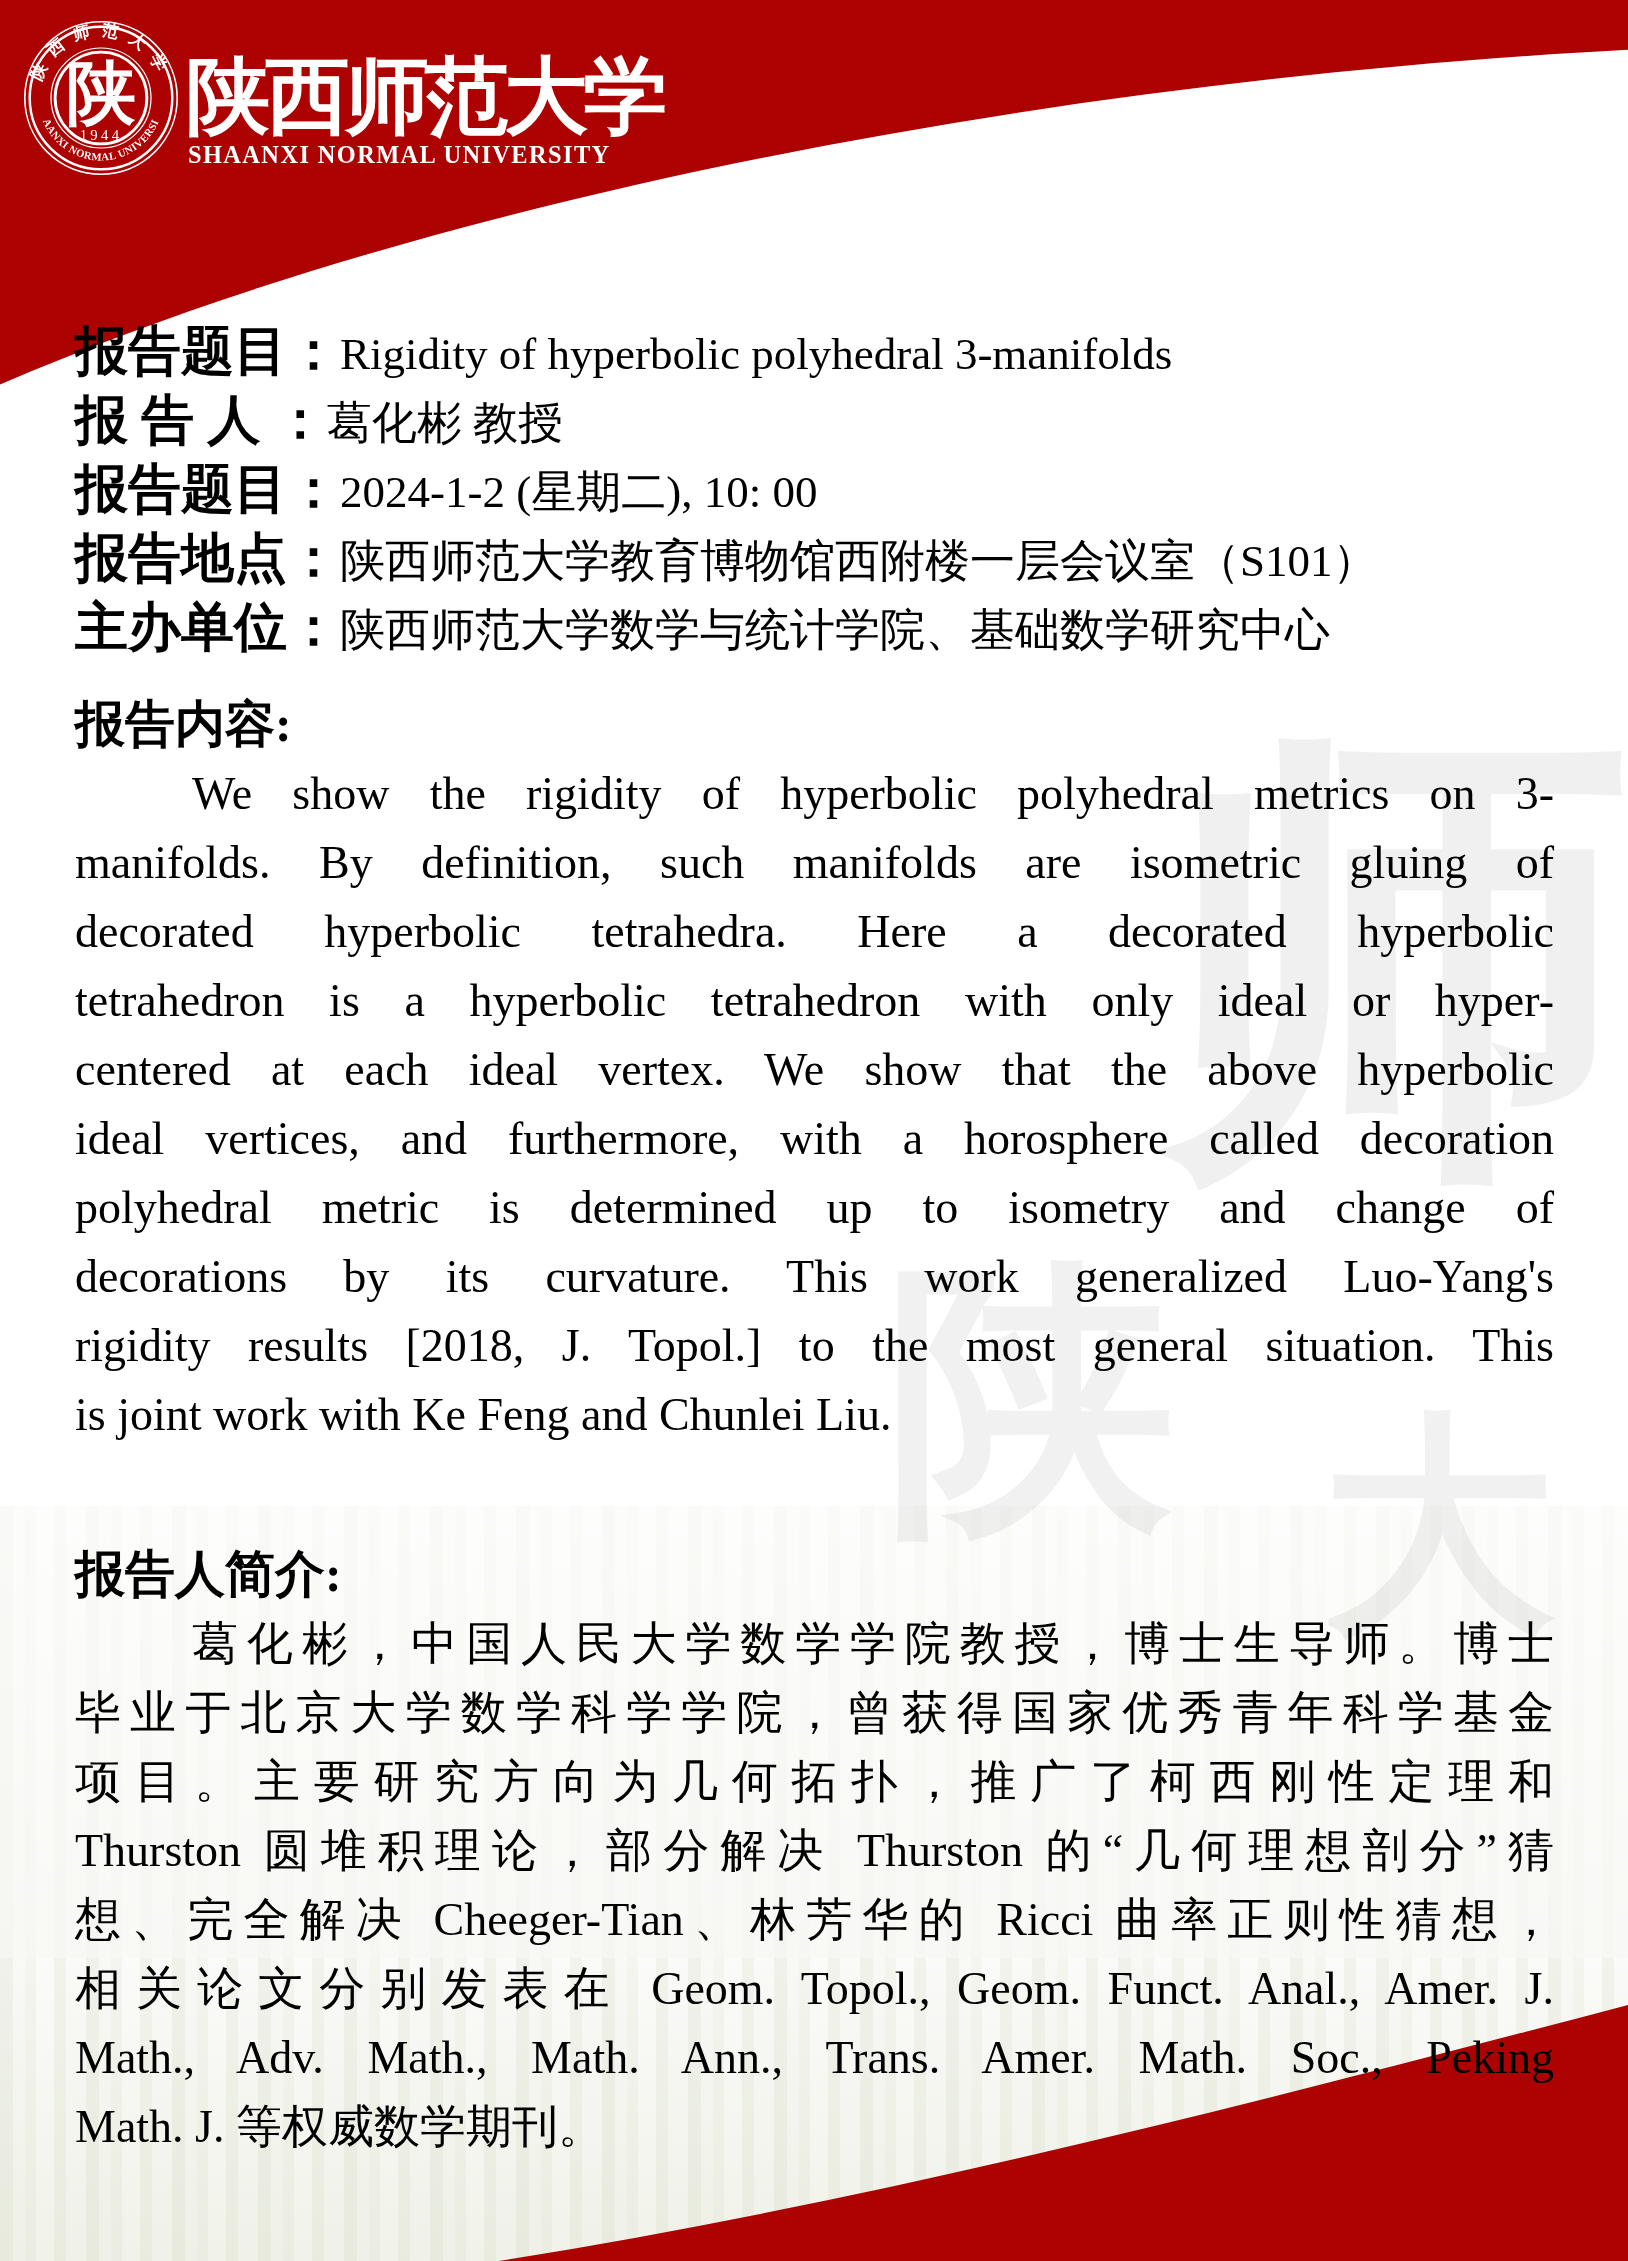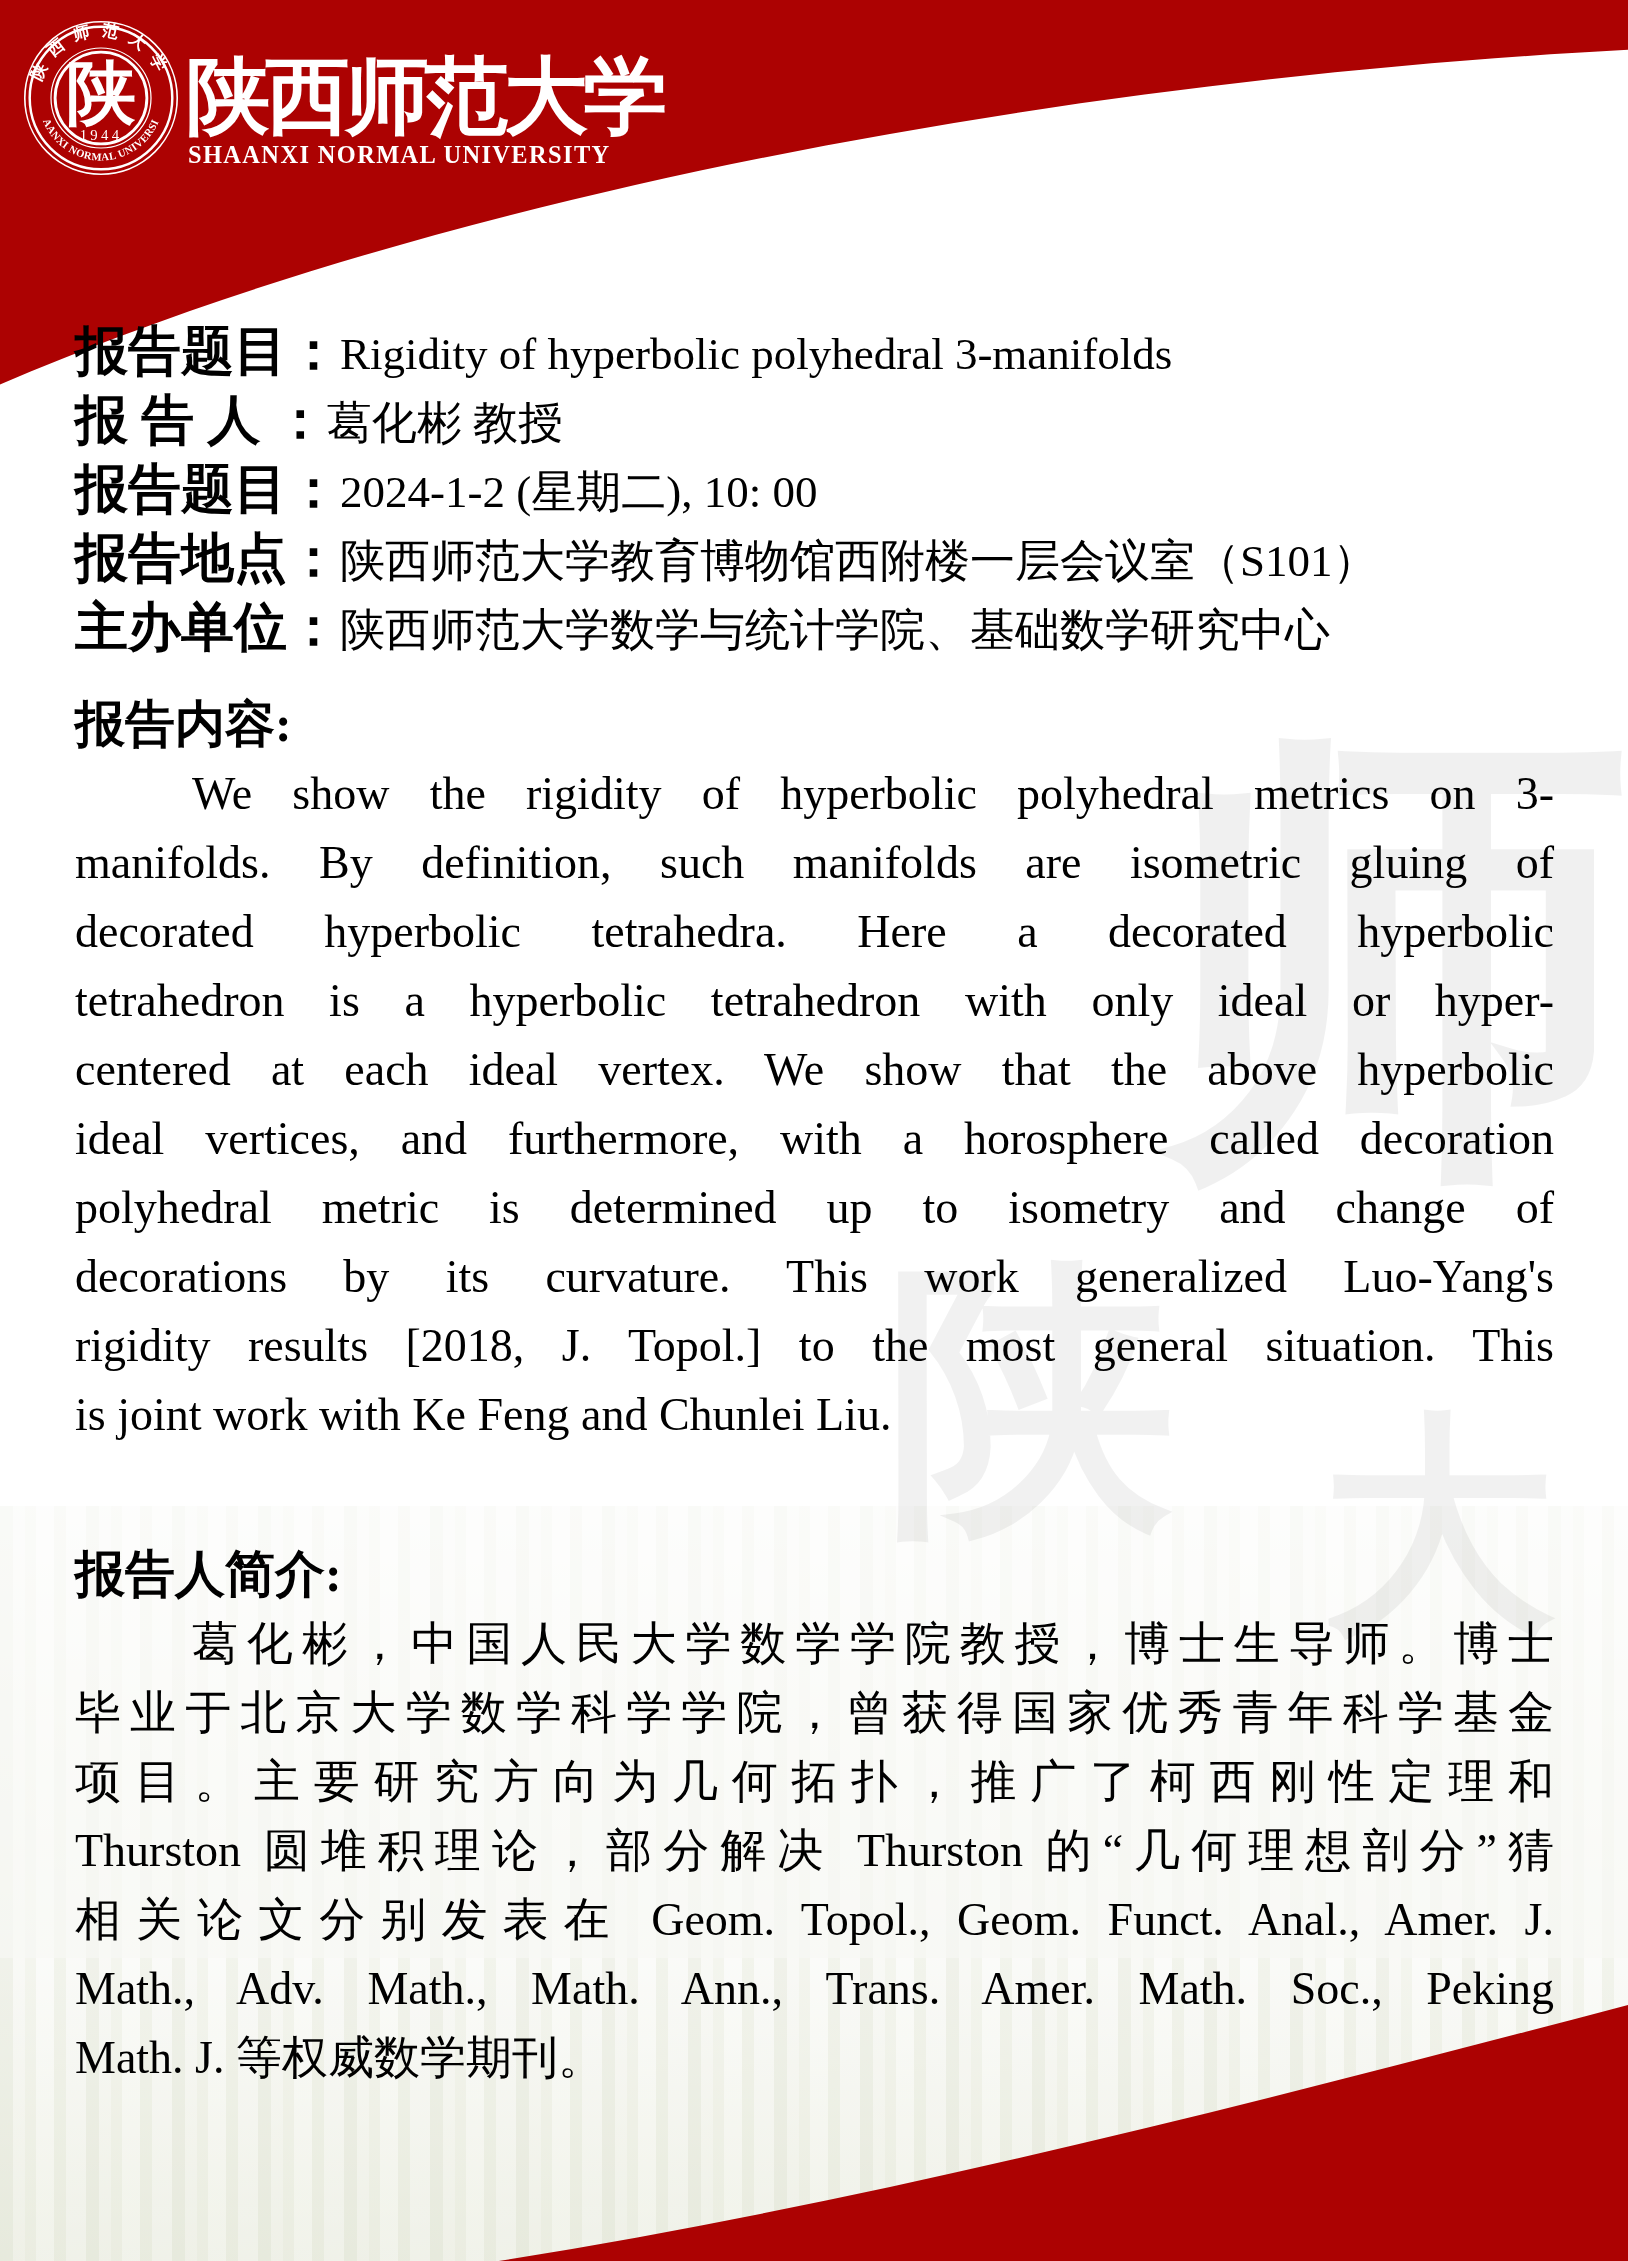--- a/index.html
+++ b/index.html
@@ -139,19 +139,20 @@
     <div class="line plain">is joint work with Ke Feng and Chunlei Liu.</div>
 
     <div class="spacer"></div>
 
     <div class="section-heading">报告人简介:</div>
 
     <div class="line just indent">葛化彬，中国人民大学数学学院教授，博士生导师。博士</div>
     <div class="line just">毕业于北京大学数学科学学院，曾获得国家优秀青年科学基金</div>
     <div class="line just">项目。主要研究方向为几何拓扑，推广了柯西刚性定理和</div>
     <div class="line just">Thurston 圆堆积理论，部分解决 Thurston 的“几何理想剖分”猜</div>
+    <div class="line just">想、完全解决 Cheeger-Tian、林芳华的 Ricci 曲率正则性猜想，</div>
     <div class="line just">相关论文分别发表在 Geom. Topol., Geom. Funct. Anal., Amer. J.</div>
     <div class="line just">Math., Adv. Math., Math. Ann., Trans. Amer. Math. Soc., Peking</div>
     <div class="line plain">Math. J. 等权威数学期刊。</div>
 
   </main>
 </div>
 
 
 </body></html>

